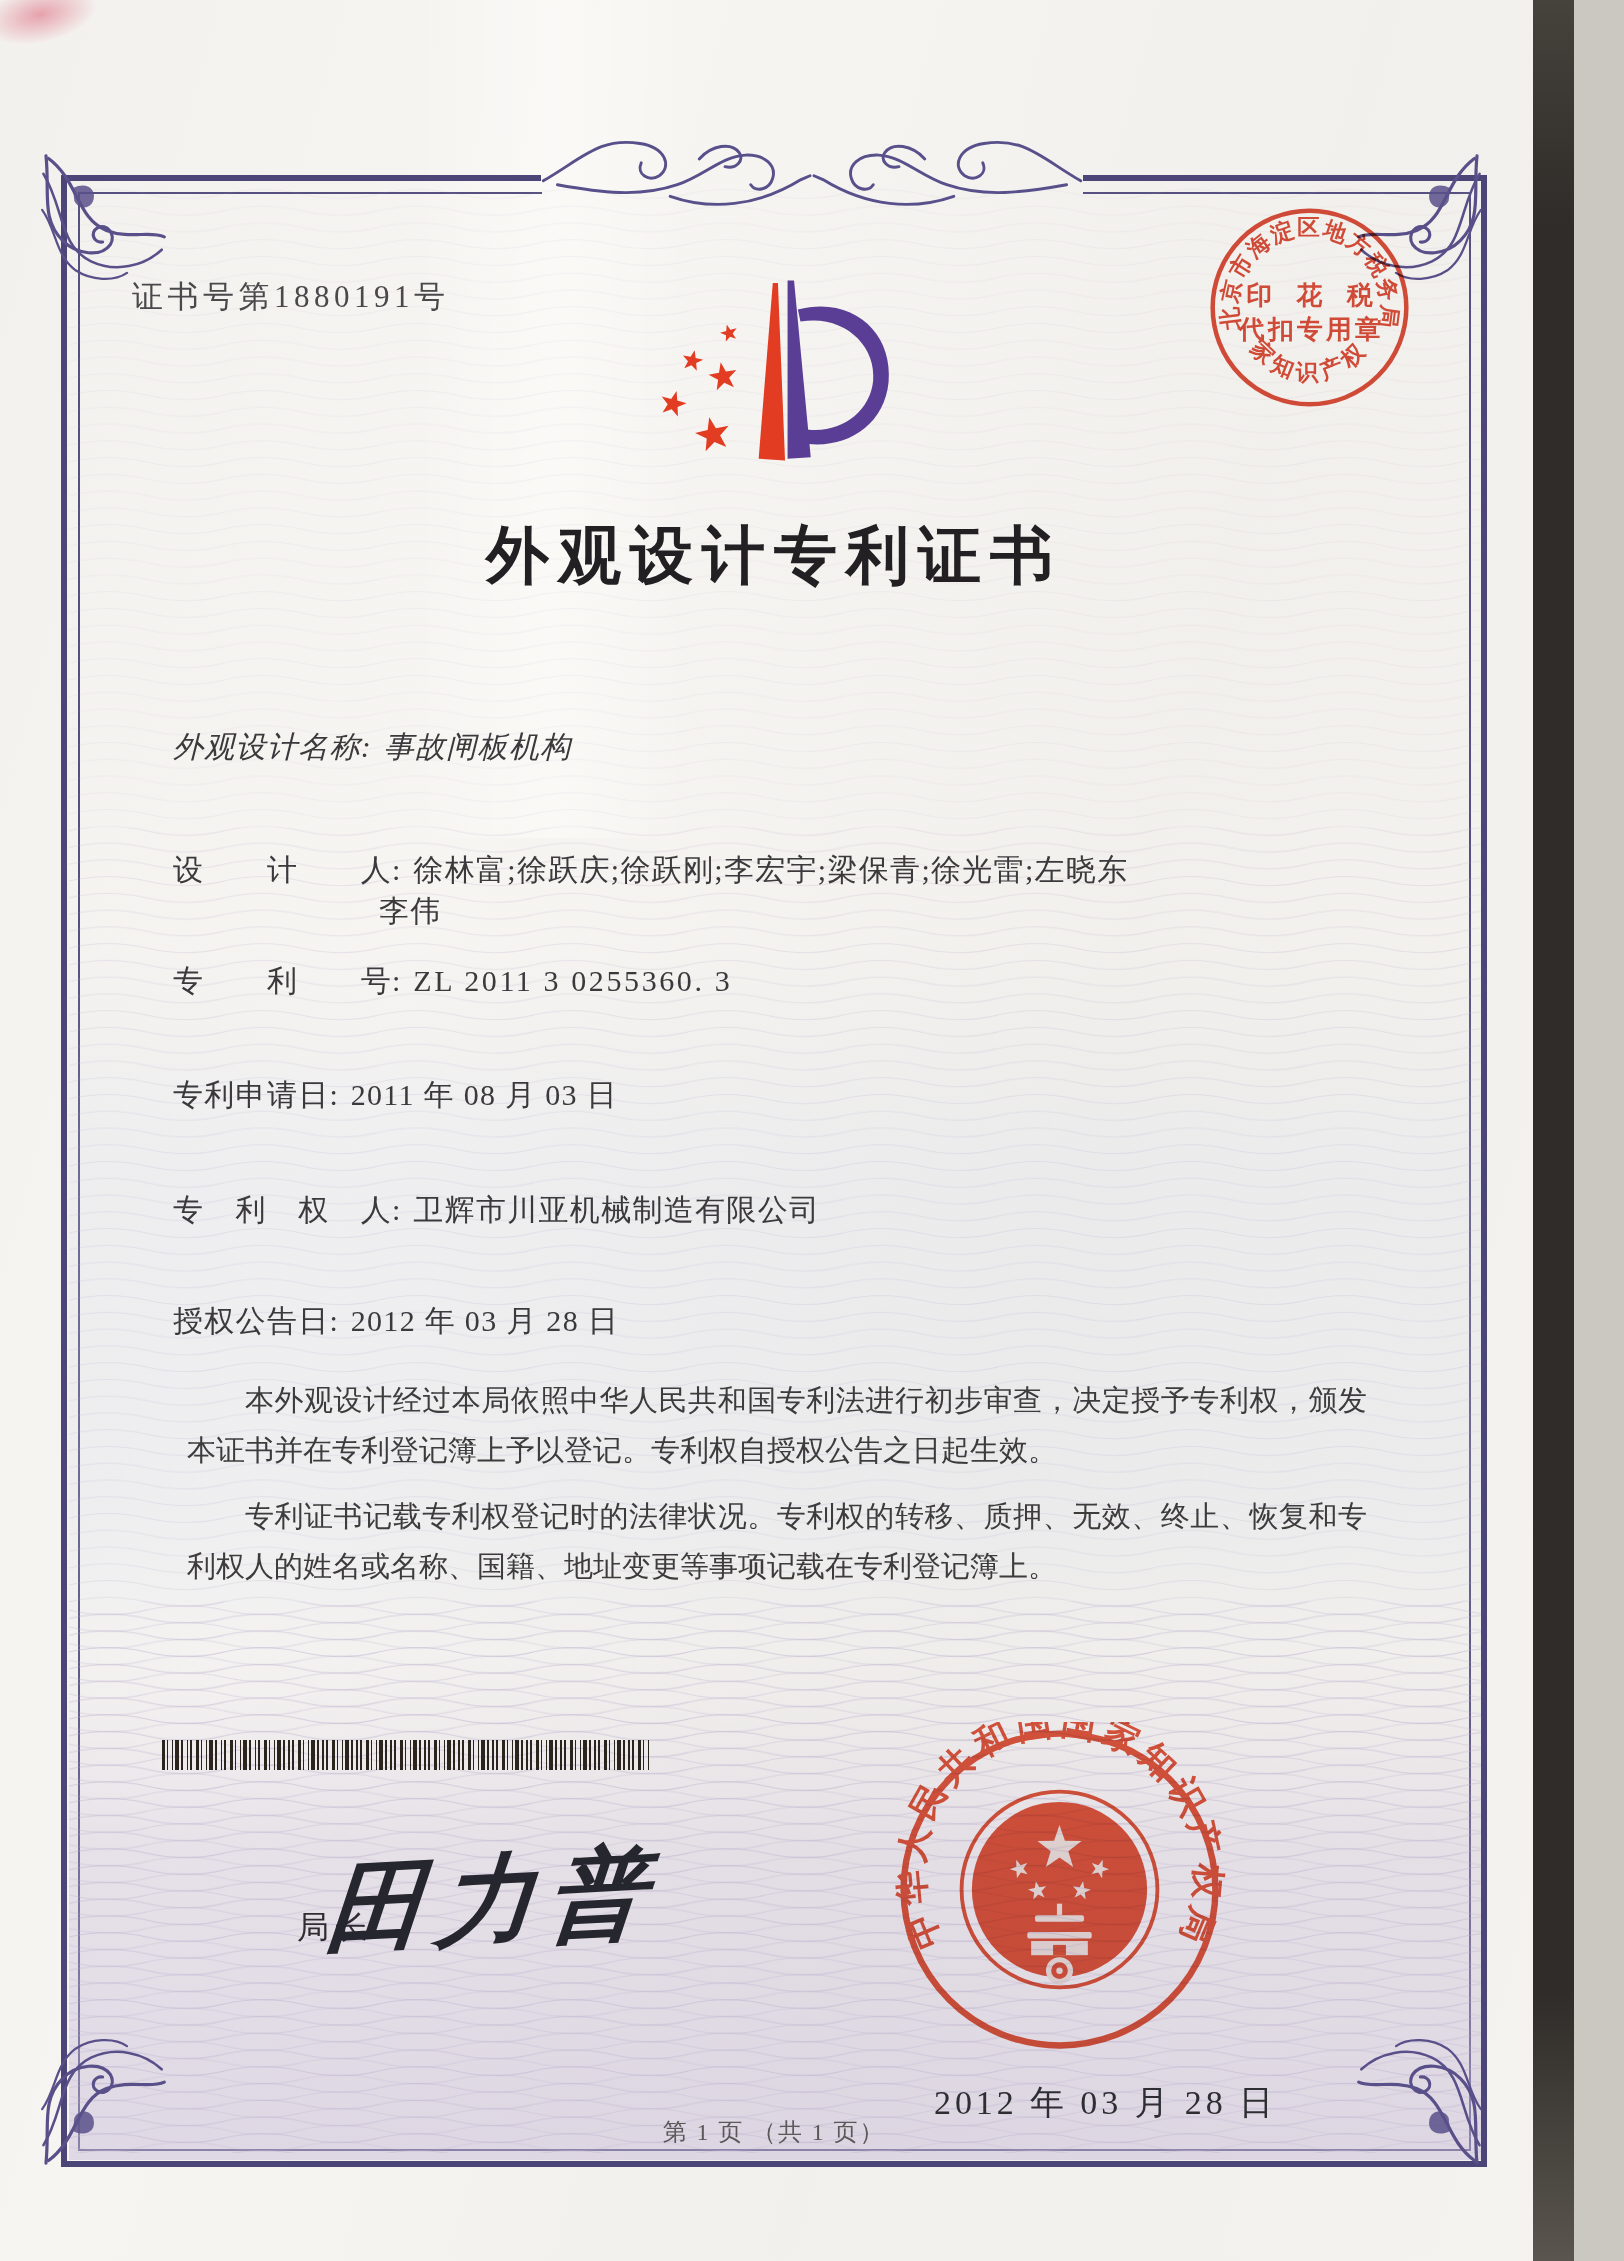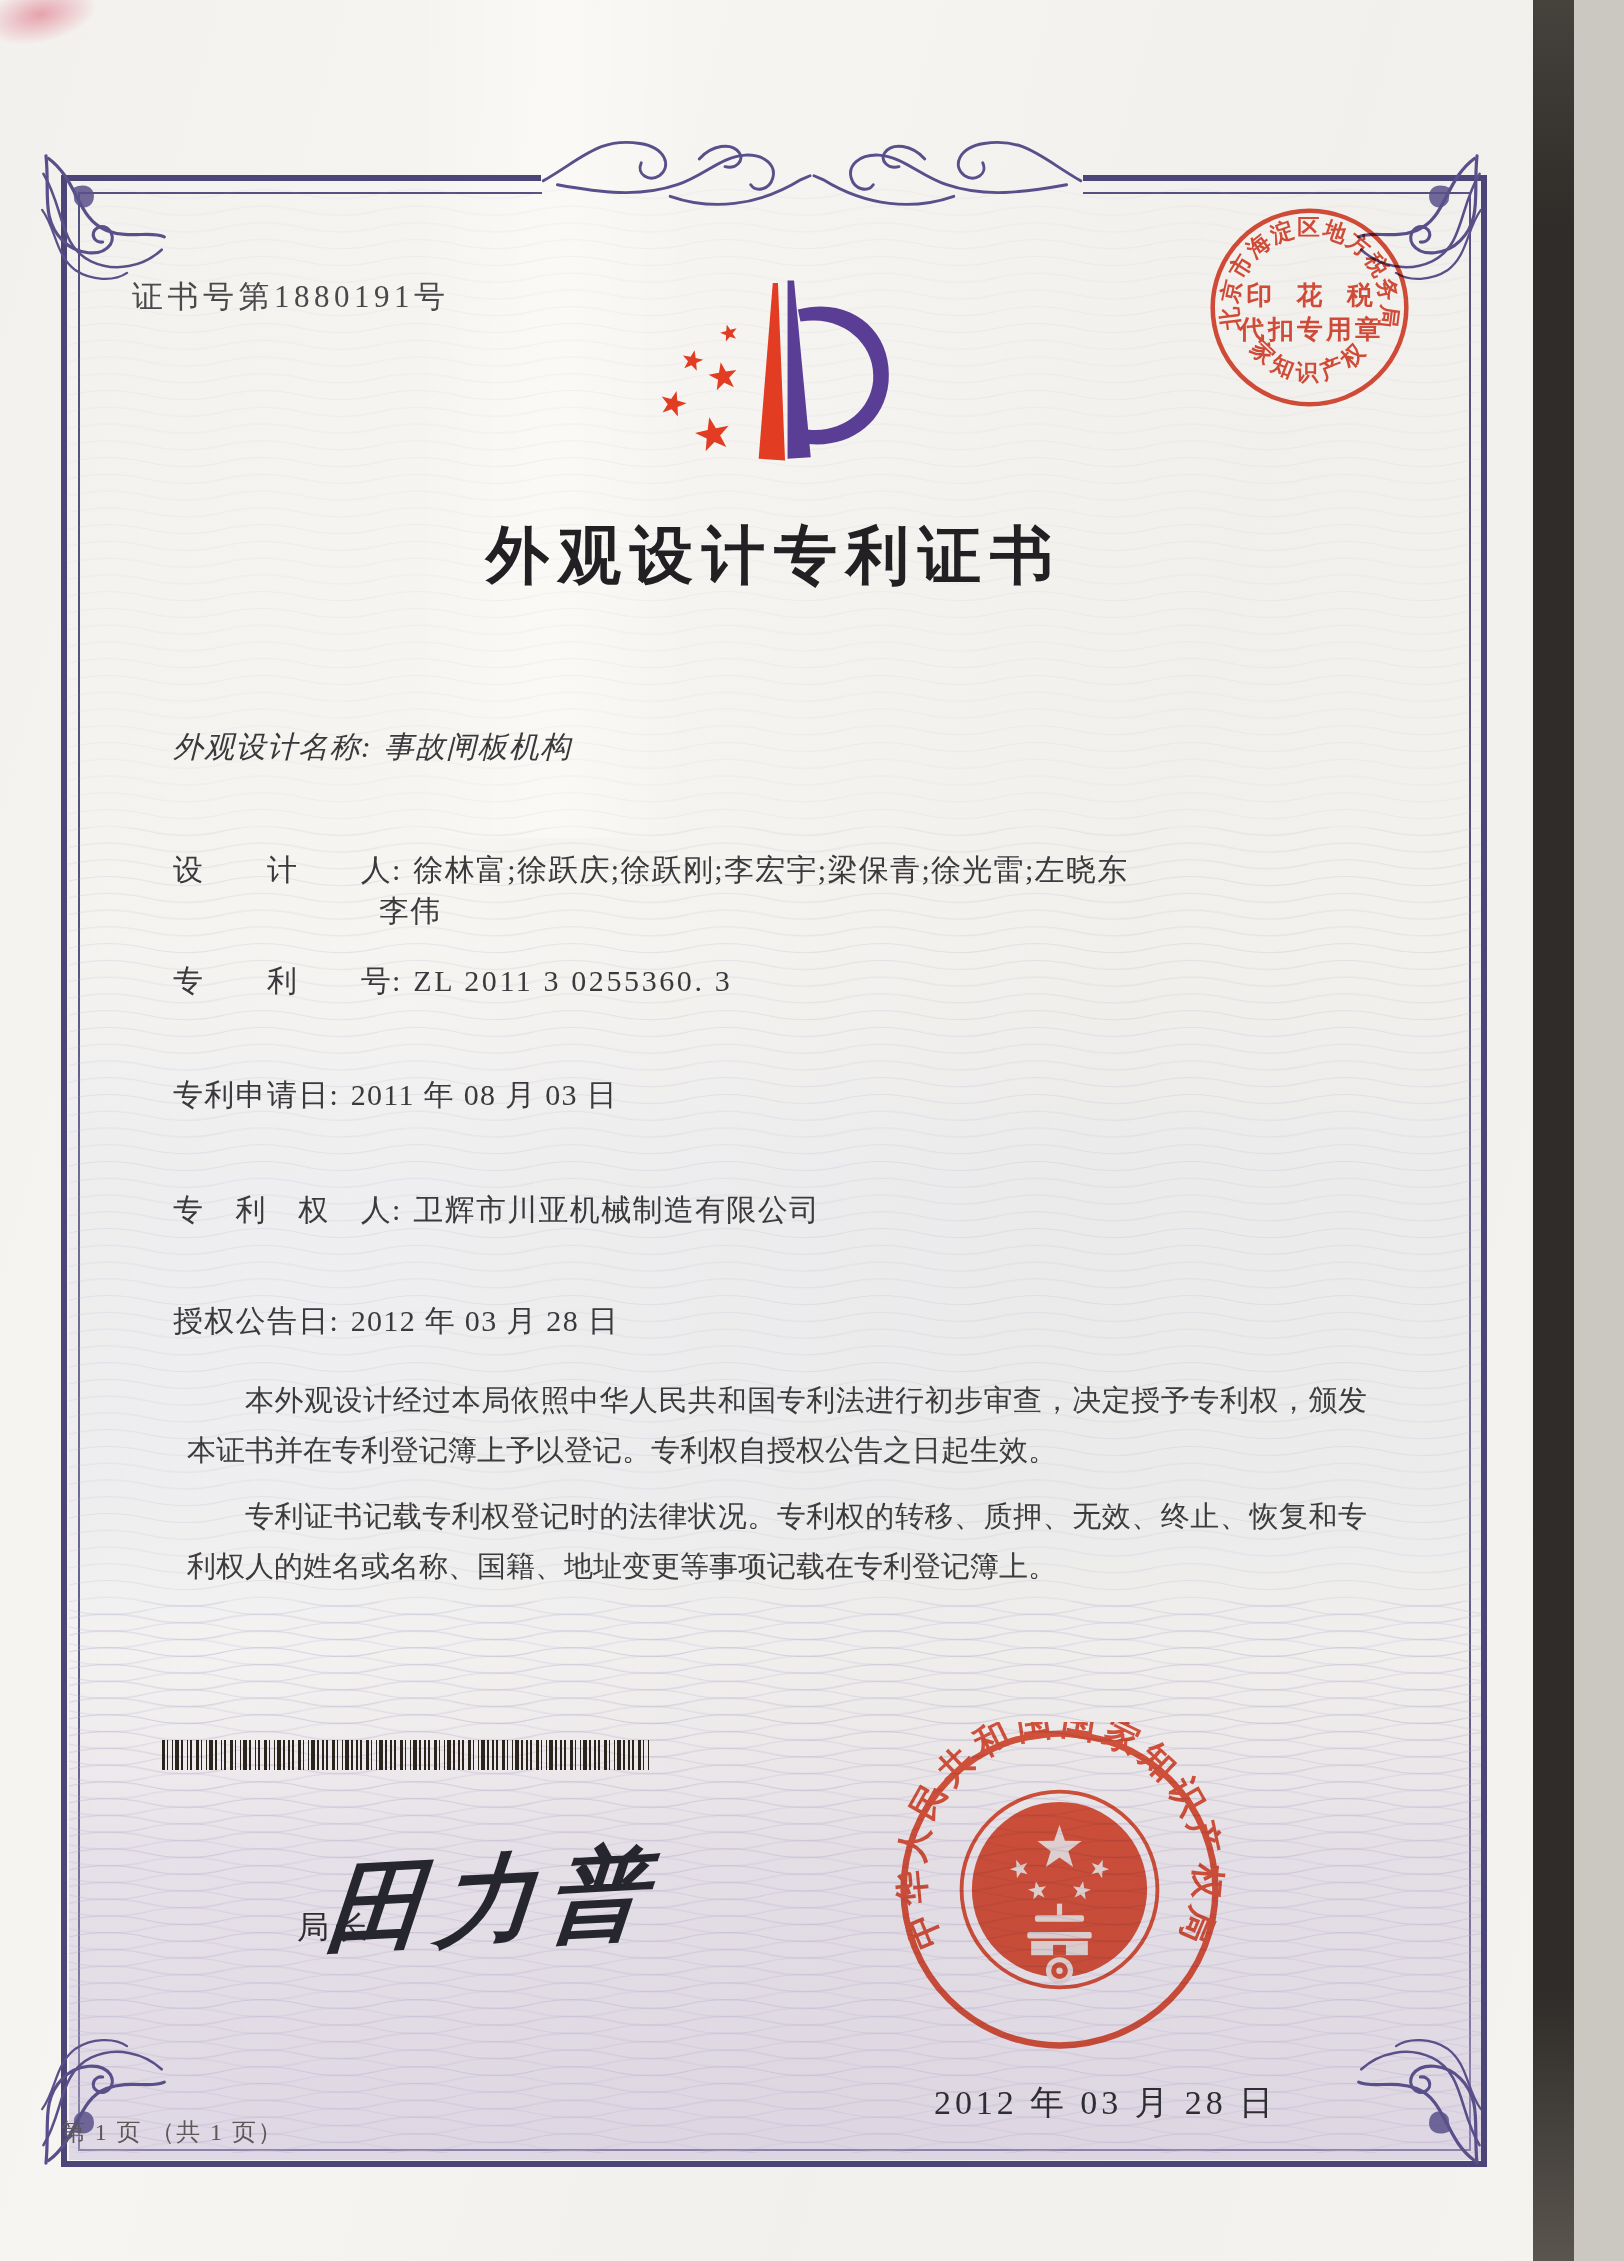--- a/index.html
+++ b/index.html
@@ -45,21 +45,21 @@
       #2b241d 0px,#2b241d 2.6px,transparent 2.6px,transparent 4.5px,
       #2b241d 4.5px,#2b241d 5.8px,transparent 5.8px,transparent 9.7px,
       #2b241d 9.7px,#2b241d 11px,transparent 11px,transparent 13px,
       #2b241d 13px,#2b241d 17px,transparent 17px,transparent 19.3px,
       #2b241d 19.3px,#2b241d 20.6px,transparent 20.6px,transparent 24.5px,
       #2b241d 24.5px,#2b241d 26px,transparent 26px,transparent 28px,
       #2b241d 28px,#2b241d 30px,transparent 30px,transparent 34px);}
   .sig-label{left:253px;top:1906px;z-index:4;font-size:32px;letter-spacing:6.4px;color:#2e2c31;margin-left:44px;}
   .sig-name{left:326px;top:1836px;z-index:4;font-size:98px;font-style:italic;font-weight:600;
     letter-spacing:13px;color:#26262e;transform:rotate(-3deg) skewX(-8deg);}
-  .footer{left:61px;top:2116px;width:1426px;z-index:4;font-size:24px;
+  .footer{left:61px;top:2116px;width:1426px;z-index:4;text-align:center;font-size:24px;
     letter-spacing:1.9px;color:#5c585a;}
 
   
   .stamp{z-index:5;mix-blend-mode:multiply;opacity:.92;}
   .stamp text{font-family:"Liberation Serif","DejaVu Serif",serif;}
   .logo{z-index:4;}
   .stamp-date{left:934px;top:2080px;z-index:6;font-size:34px;letter-spacing:3.9px;color:#2d2d32;white-space:nowrap;}
 </style>
 </head>
 <body>

